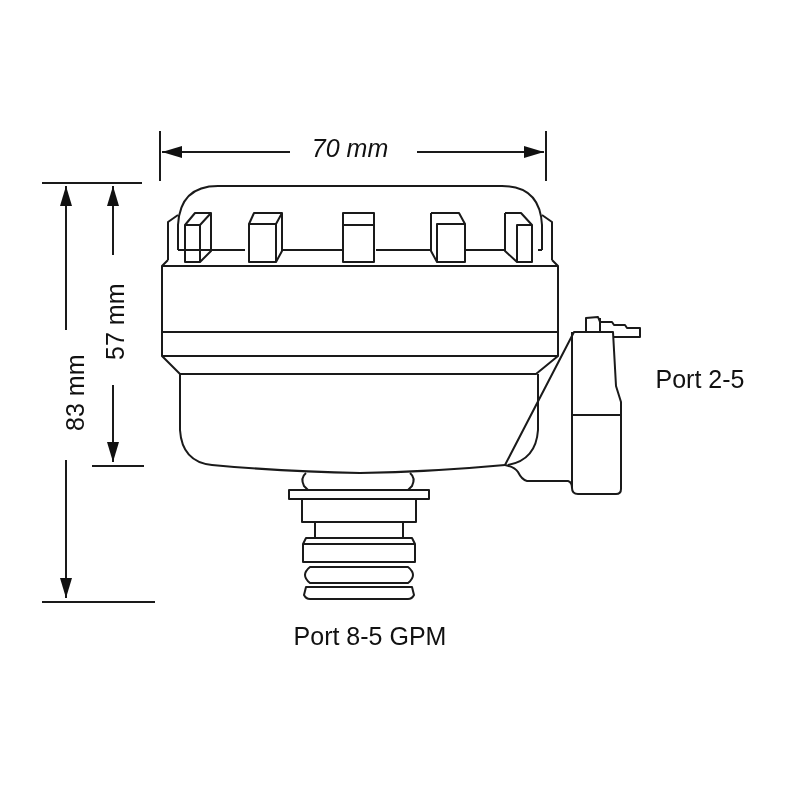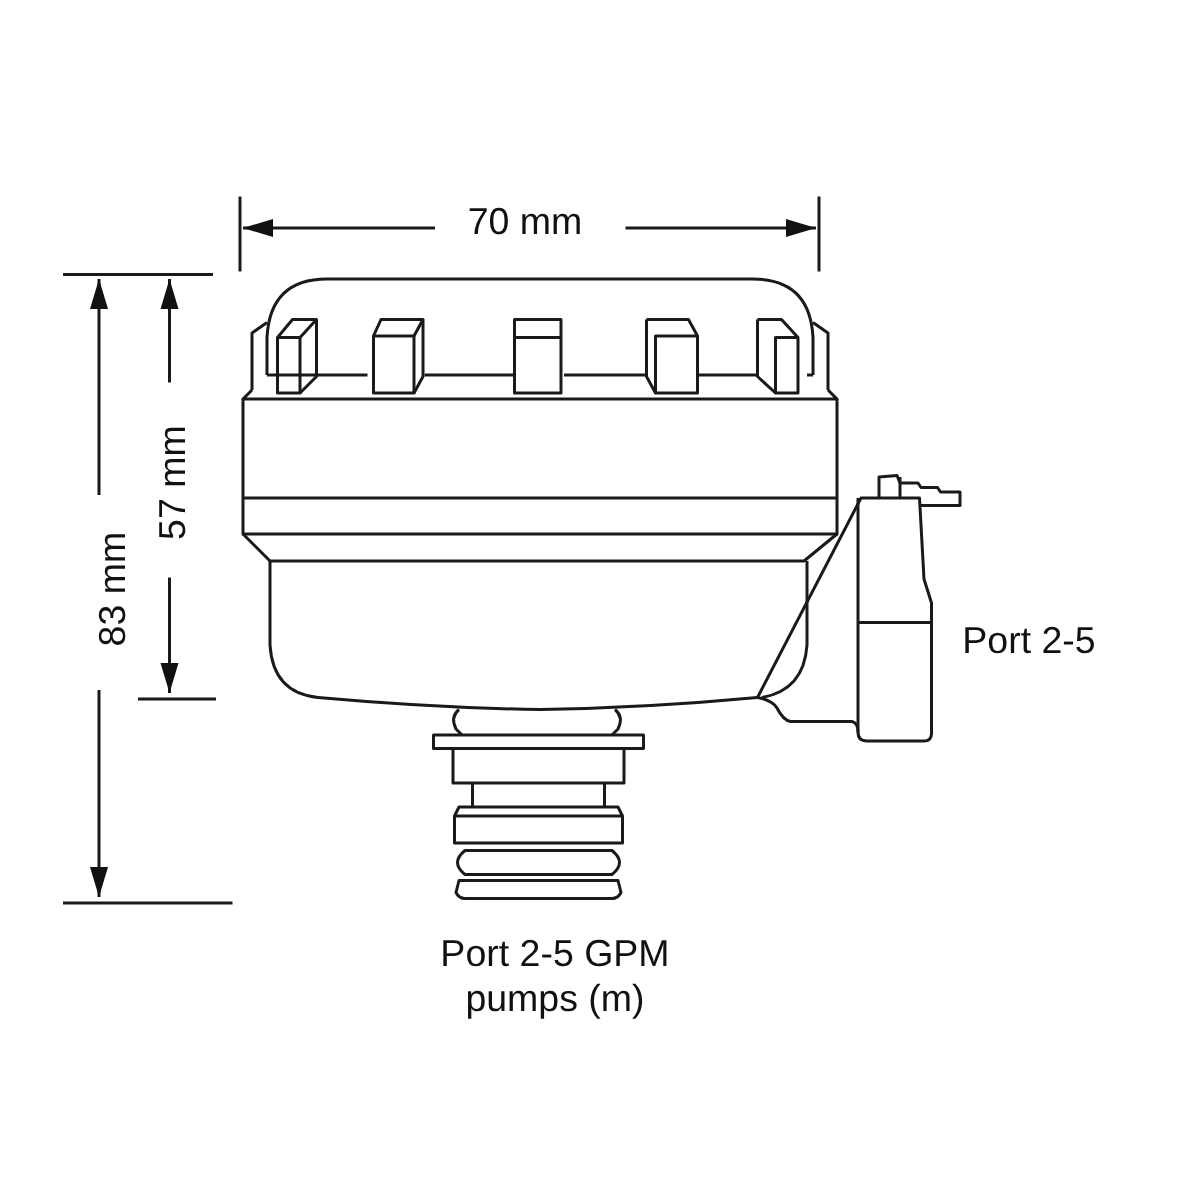--- a/index.html
+++ b/index.html
@@ -1,22 +1,22 @@
 <!DOCTYPE html>
 <html><head>
   <meta charset="utf-8">
   <style>
     html, body { margin: 0; padding: 0; background: #ffffff; }
     body { width: 800px; height: 800px; position: relative; overflow: hidden; font-family: "Liberation Sans", sans-serif; }
     svg { position: absolute; left: 0; top: 0; }
     .lbl { position: absolute; color: #111; font-size: 25px; line-height: 1.18; text-align: center; white-space: nowrap; }
-    .dim-h { left: 290px; top: 134px; width: 120px; }
+    .dim-h { left: 290px; top: 134px; width: 120px; font-style: italic; }
     .dim-v83 { left: 36px; top: 378px; width: 80px; transform: rotate(-90deg); transform-origin: center; }
     .dim-v57 { left: 76px; top: 307px; width: 80px; transform: rotate(-90deg); transform-origin: center; }
-    .port-w { left: 606px; top: 365px; width: 160px; margin-top: 48px; }
+    .port-w { left: 620px; top: 365px; width: 160px; }
     .port-m { left: 255px; top: 622px; width: 230px; }
   </style>
 </head>
 <body>
 
 <svg width="800" height="800" viewBox="0 0 800 800" fill="none" stroke="#1a1a1a" stroke-width="2" stroke-linejoin="round">
   <defs>
     <marker id="arr" viewBox="0 0 10 10" refX="10" refY="5" markerWidth="10" markerHeight="10" orient="auto-start-reverse">
       <path d="M0,2 L10,5 L0,8 Z" fill="#111" stroke="none"></path>
     </marker>
@@ -112,15 +112,14 @@
 
 <div class="lbl dim-h">70 mm</div>
 <div class="lbl dim-v83">83 mm</div>
 <div class="lbl dim-v57">57 mm</div>
 
 <div class="lbl port-w">
   <div>Port 2-5</div>
 </div>
 
 <div class="lbl port-m">
-  <div>Port 2-5 GPM</div>
-  <div>pumps (m)</div>
+  <div>Port 8-5 GPM</div>
 </div>
 
 </body></html>

